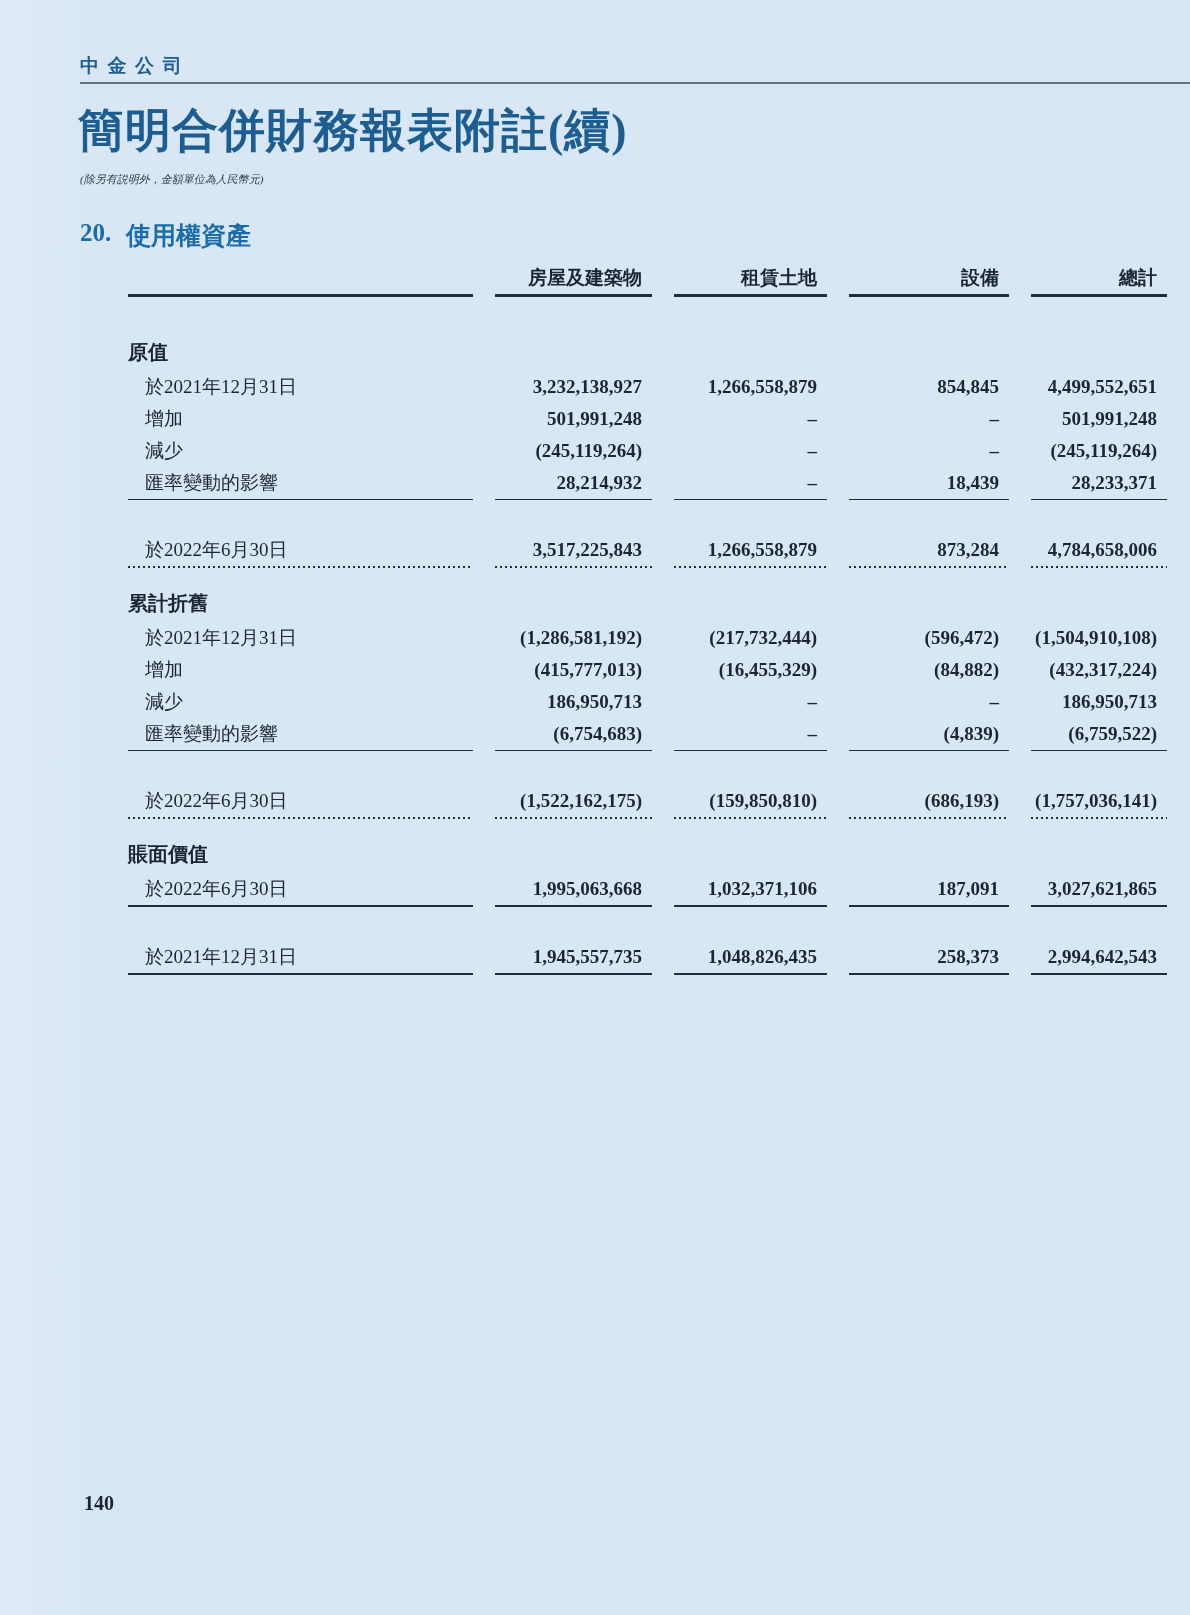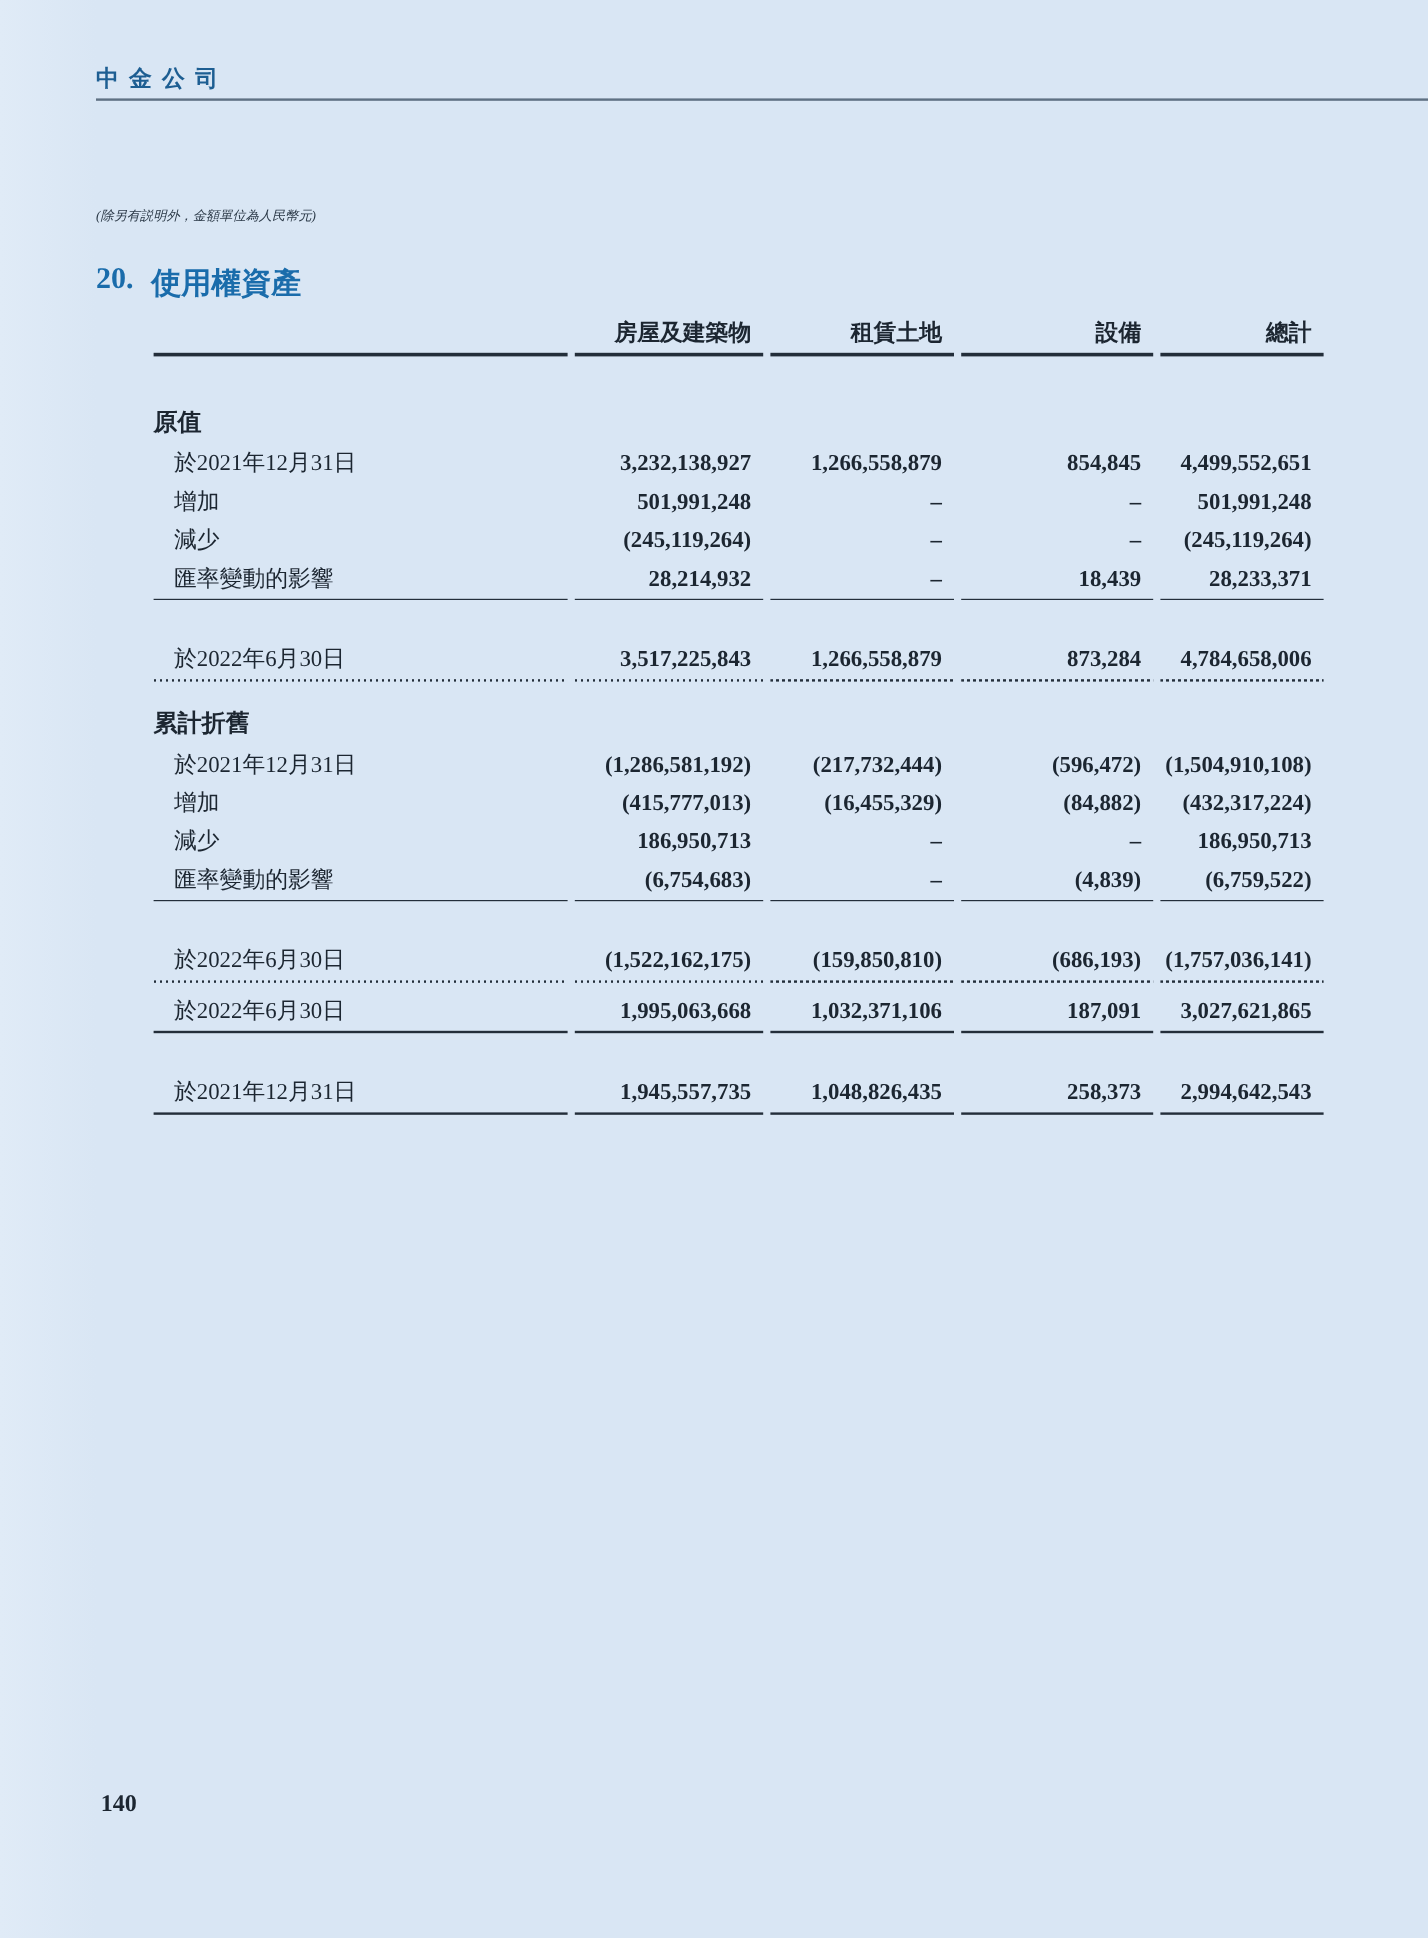--- a/index.html
+++ b/index.html
@@ -42,21 +42,21 @@
   }
   .section-head .no{width:46px;}
   
   .tbl{
     position:absolute;left:128px;top:260px;width:975px;
     font-size:19px;
   }
   .tr,.rule{
     display:grid;
     grid-template-columns:345px 157px 153px 160px 136px;
-    column-gap:6px;
+    column-gap:22px;
   }
   .tr{height:32px;line-height:32px;}
   .thead{height:34px;}
   .th{
     display:flex;align-items:flex-end;justify-content:flex-end;
     font-weight:bold;padding:0 10px 6px 0;line-height:20px;
   }
   .tl{padding-left:17px;white-space:nowrap;}
   .tn{text-align:right;padding-right:10px;font-weight:bold;white-space:nowrap;}
   .sec-title{
@@ -81,20 +81,21 @@
   }
 </style>
 </head>
 <body>
 
 <div class="page">
 
   <div class="company">中金公司</div>
   <div class="top-rule"></div>
 
+  <div class="doc-title">簡明合併財務報表附註(續)</div>
   <div class="amount-note">(除另有説明外，金額單位為人民幣元)</div>
 
   <div class="section-head">
     <span class="no">20.</span>
     <span>使用權資產</span>
   </div>
 
   <div class="tbl">
 
     <div class="tr thead">
@@ -211,20 +212,21 @@
       <div class="tn">(1,757,036,141)</div>
     </div>
     <div class="rule rule-dash">
       <i class="ln"></i>
         <i class="ln"></i>
         <i class="ln"></i>
         <i class="ln"></i>
         <i class="ln"></i>
     </div>
 
+    <div class="sec-title mt36">賬面價值</div>
     <div class="rows">
       <div class="tr">
         <div class="tl">於2022年6月30日</div>
         <div class="tn">1,995,063,668</div>
         <div class="tn">1,032,371,106</div>
         <div class="tn">187,091</div>
         <div class="tn">3,027,621,865</div>
       </div>
     </div>
     <div class="rule rule-total">

